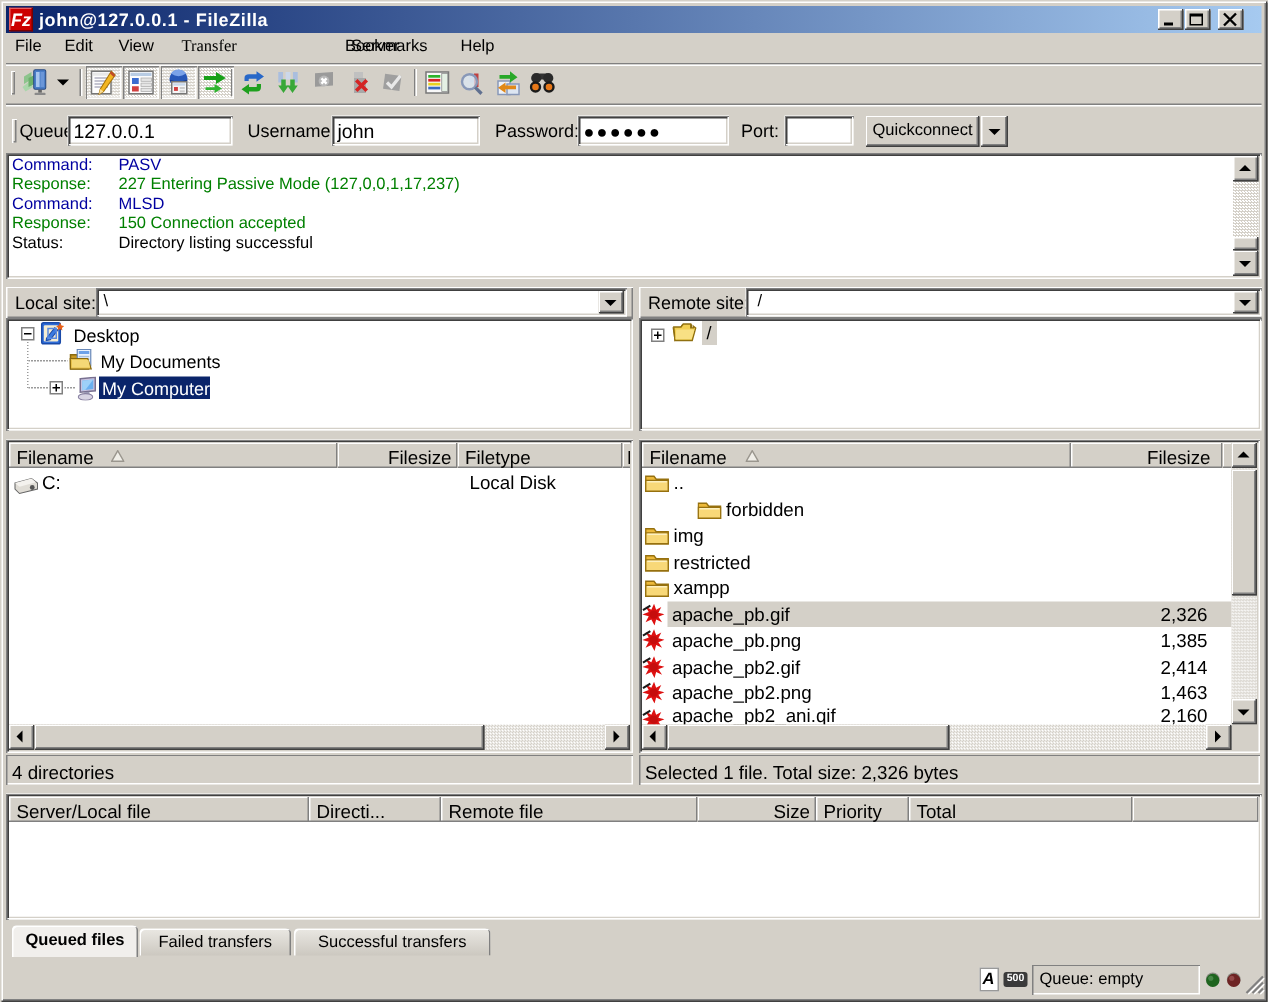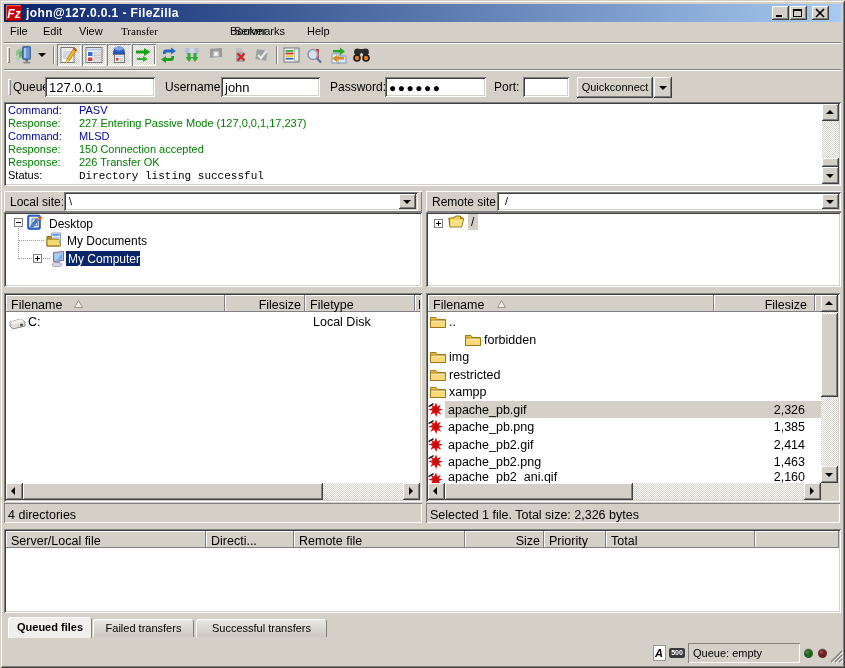--- a/index.html
+++ b/index.html
@@ -222,22 +222,21 @@
 <div class="abs raised" style="left:654px;top:77px;width:18px;height:21px;background:#d4d0c8;">
   <div class="arrow" style="left:5px;top:9px;border-left:4px solid transparent;border-right:4px solid transparent;border-top:4px solid #000;"></div>
 </div>
 
 <div class="abs sunken" style="left:4px;top:102px;width:837px;height:84px;background:#fff;"></div>
 <div class="abs" style="left:6px;top:104px;width:816px;height:80px;background:#fff;overflow:hidden;line-height:13px;">
   <div><span style="color:#0000a0;display:inline-block;width:73px;padding-left:2px;">Command:</span><span style="color:#0000a0;">PASV</span></div>
   <div><span style="color:#008000;display:inline-block;width:73px;padding-left:2px;">Response:</span><span style="color:#008000;">227 Entering Passive Mode (127,0,0,1,17,237)</span></div>
   <div><span style="color:#0000a0;display:inline-block;width:73px;padding-left:2px;">Command:</span><span style="color:#0000a0;">MLSD</span></div>
   <div><span style="color:#008000;display:inline-block;width:73px;padding-left:2px;">Response:</span><span style="color:#008000;">150 Connection accepted</span></div>
-  <div><span style="color:#008000;display:inline-block;width:73px;padding-left:2px;">Response:</span><span style="color:#008000;">226 Transfer OK</span></div>
-  <div><span style="color:#000;display:inline-block;width:73px;padding-left:2px;">Status:</span><span style="color:#000;font-family:Liberation Mono, monospace;">Directory listing successful</span></div>
+  <div><span style="color:#000;display:inline-block;width:73px;padding-left:2px;">Status:</span><span style="color:#000;">Directory listing successful</span></div>
 </div>
 
 <div class="abs" style="left:822px;top:104px;width:17px;height:80px;">
   <div class="abs checker" style="left:0;top:0;width:17px;height:80px;"></div>
   <div class="sbbtn" style="left:0;top:0;width:17px;height:17px;">
       <div class="arrow" style="left:4px;top:6px;border-left:4px solid transparent;border-right:4px solid transparent;border-bottom:4px solid #000;"></div>
     </div>
   <div class="sbbtn" style="left:0;top:63px;width:17px;height:17px;box-shadow:inset -1px -1px 0 #404040, inset 1px 1px 0 #ffffff, inset -2px -2px 0 #808080, inset 2px 2px 0 #d4d0c8;">
       <div class="arrow" style="left:4px;top:7px;border-left:4px solid transparent;border-right:4px solid transparent;border-top:4px solid #000;"></div>
     </div>

